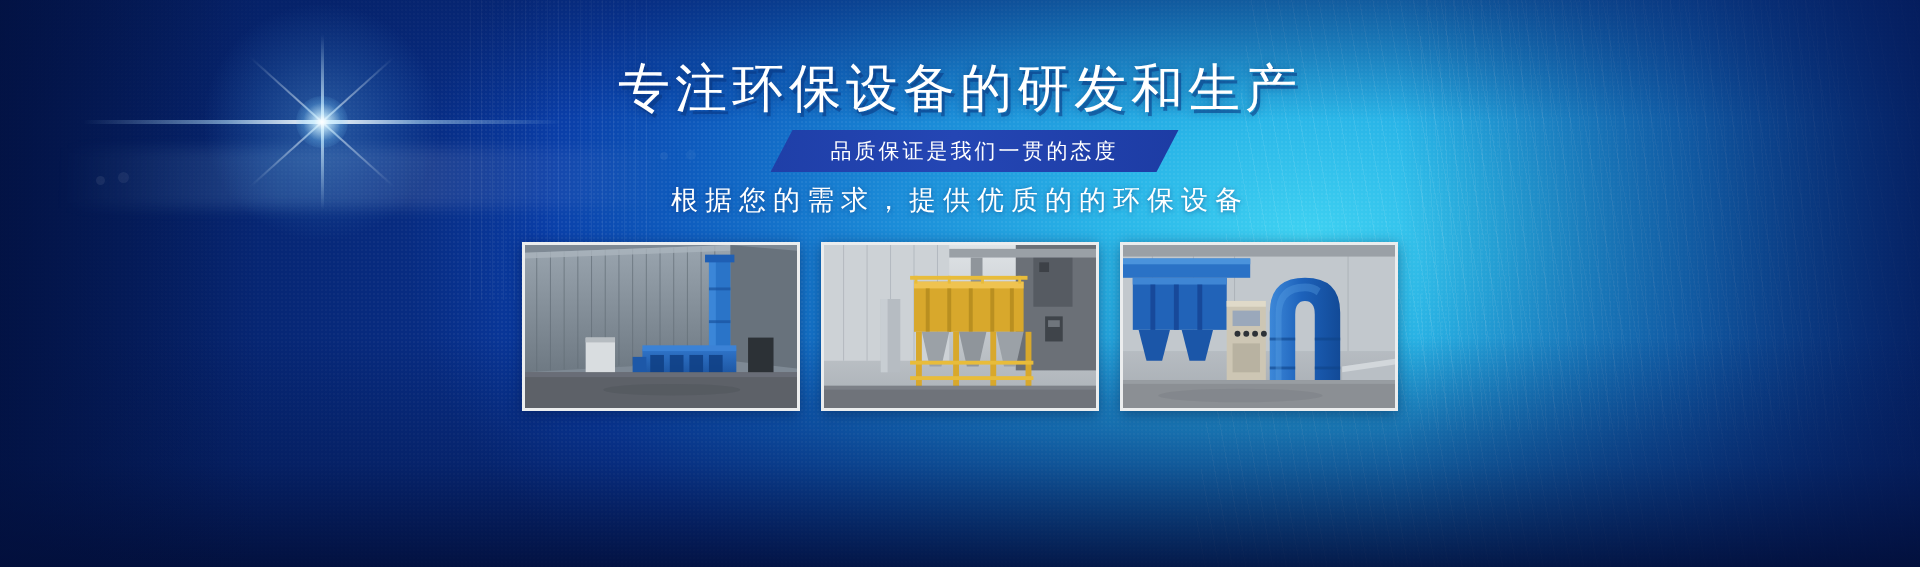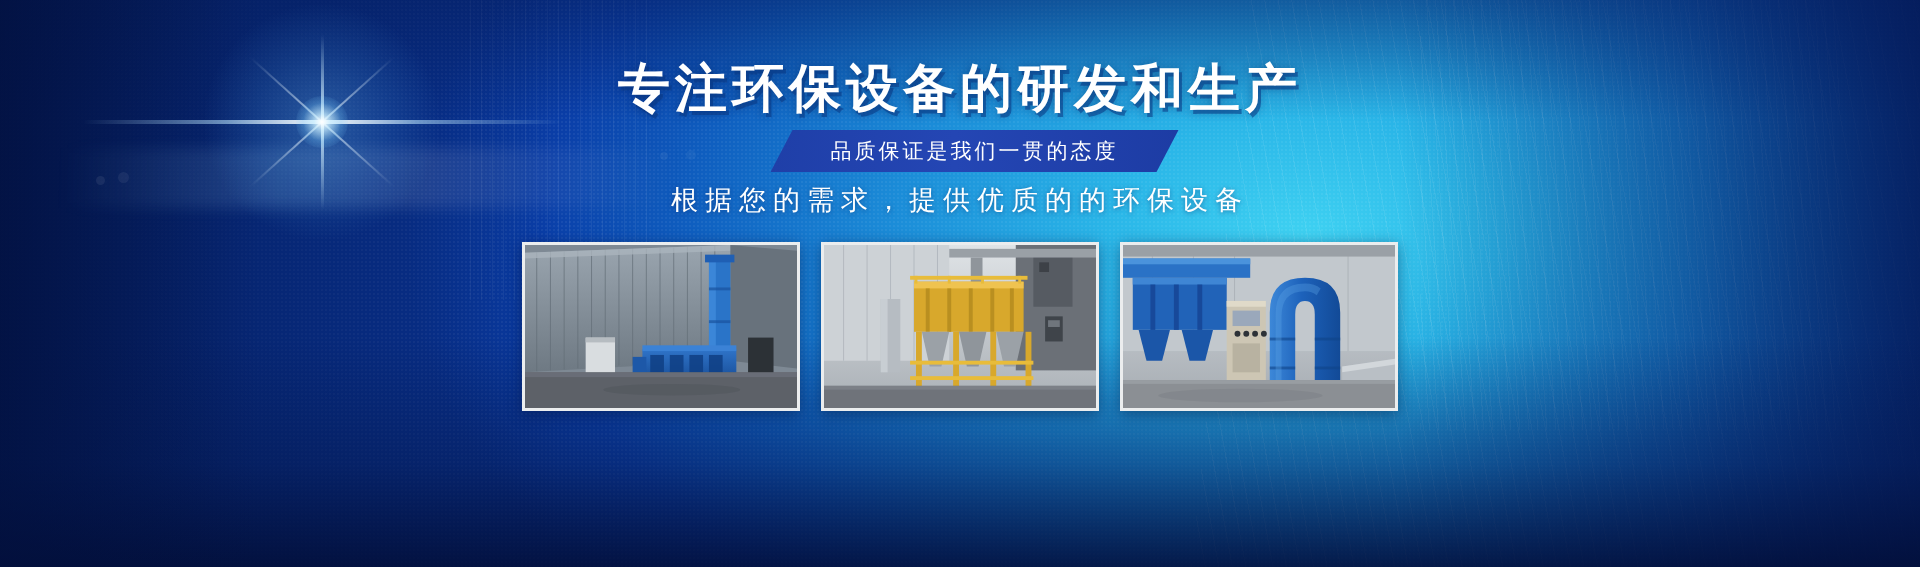--- a/index.html
+++ b/index.html
@@ -96,21 +96,21 @@
     background:linear-gradient(92deg, rgba(255,255,255,0) 0%, rgba(170,225,255,.16) 35%, rgba(255,255,255,.10) 60%, rgba(255,255,255,0) 100%);
     filter:blur(7px); pointer-events:none;
   }
   .bokeh{ position:absolute; border-radius:50%; background:rgba(255,255,255,.13); pointer-events:none; }
 
   
   .content{ position:absolute; left:0; top:0; width:1920px; height:567px; }
 
   .headline{
     position:absolute; top:54px; left:0; width:1920px; text-align:center;
-    font-size:52px; font-weight:bold; color:#ffffff; letter-spacing:5px;
+    font-size:52px; font-weight:normal; color:#ffffff; letter-spacing:5px;
     text-shadow: 3px 4px 0 rgba(10,55,130,.55), 0 2px 10px rgba(5,35,95,.45);
     white-space:nowrap;
   }
 
   .badge-wrap{ position:absolute; top:130px; left:0; width:1920px; display:flex; justify-content:center;padding-left:29px; }
   .badge{
     position:relative; height:42px; padding:0 60px;
     display:flex; align-items:center; justify-content:center;
     background:linear-gradient(90deg,#1f3fa8 0%,#2446b4 45%,#1d3ca4 100%);
     color:#ffffff; font-size:21px; letter-spacing:3px; white-space:nowrap;

